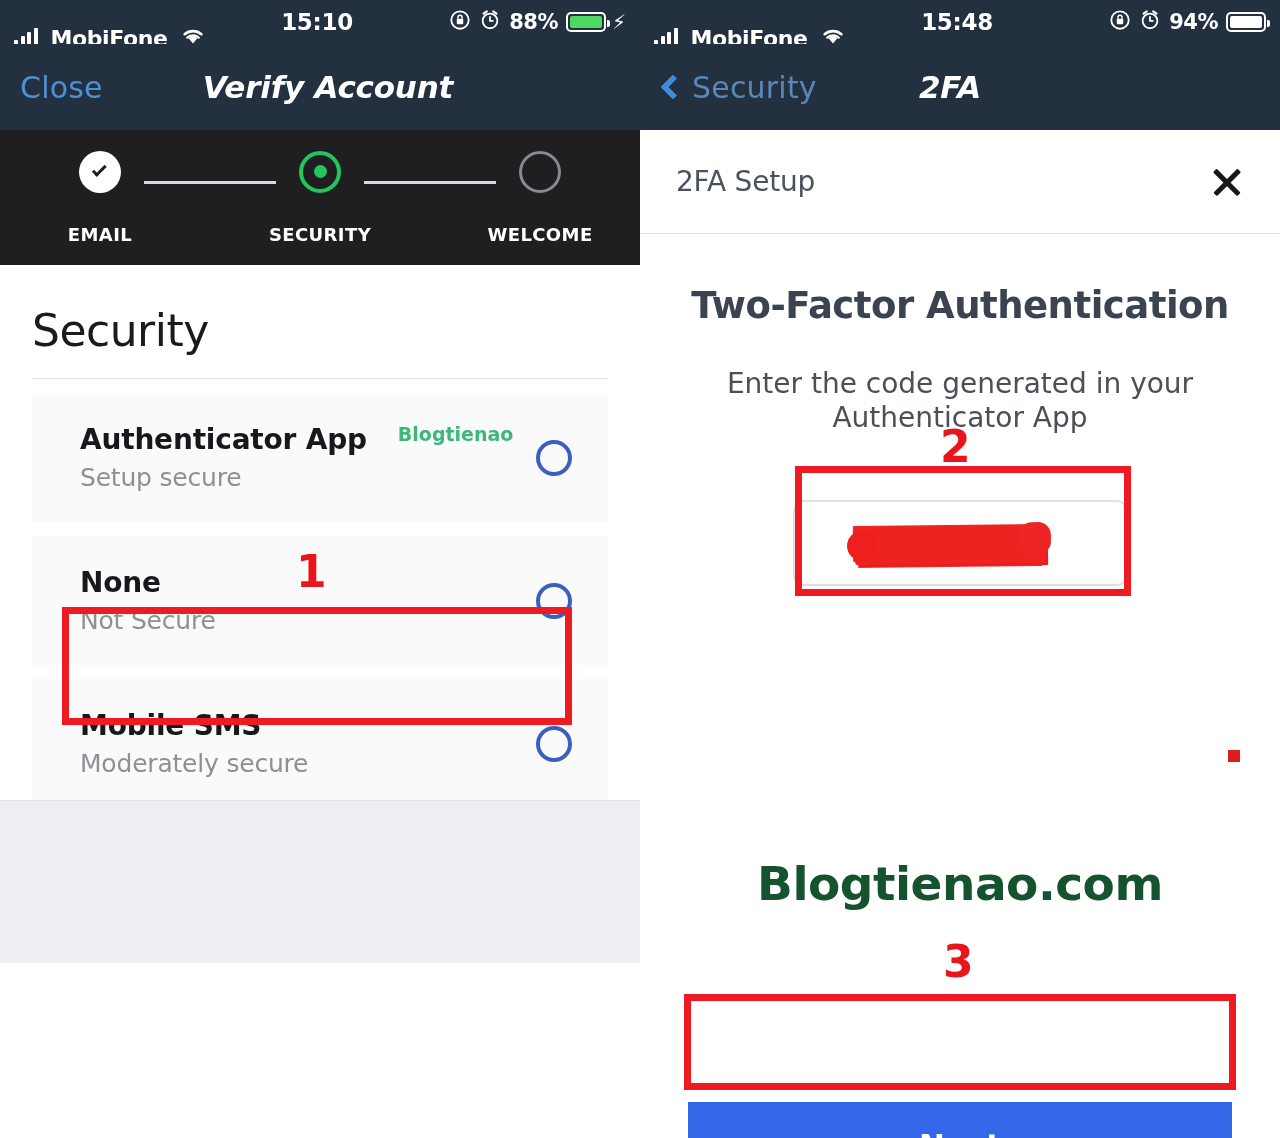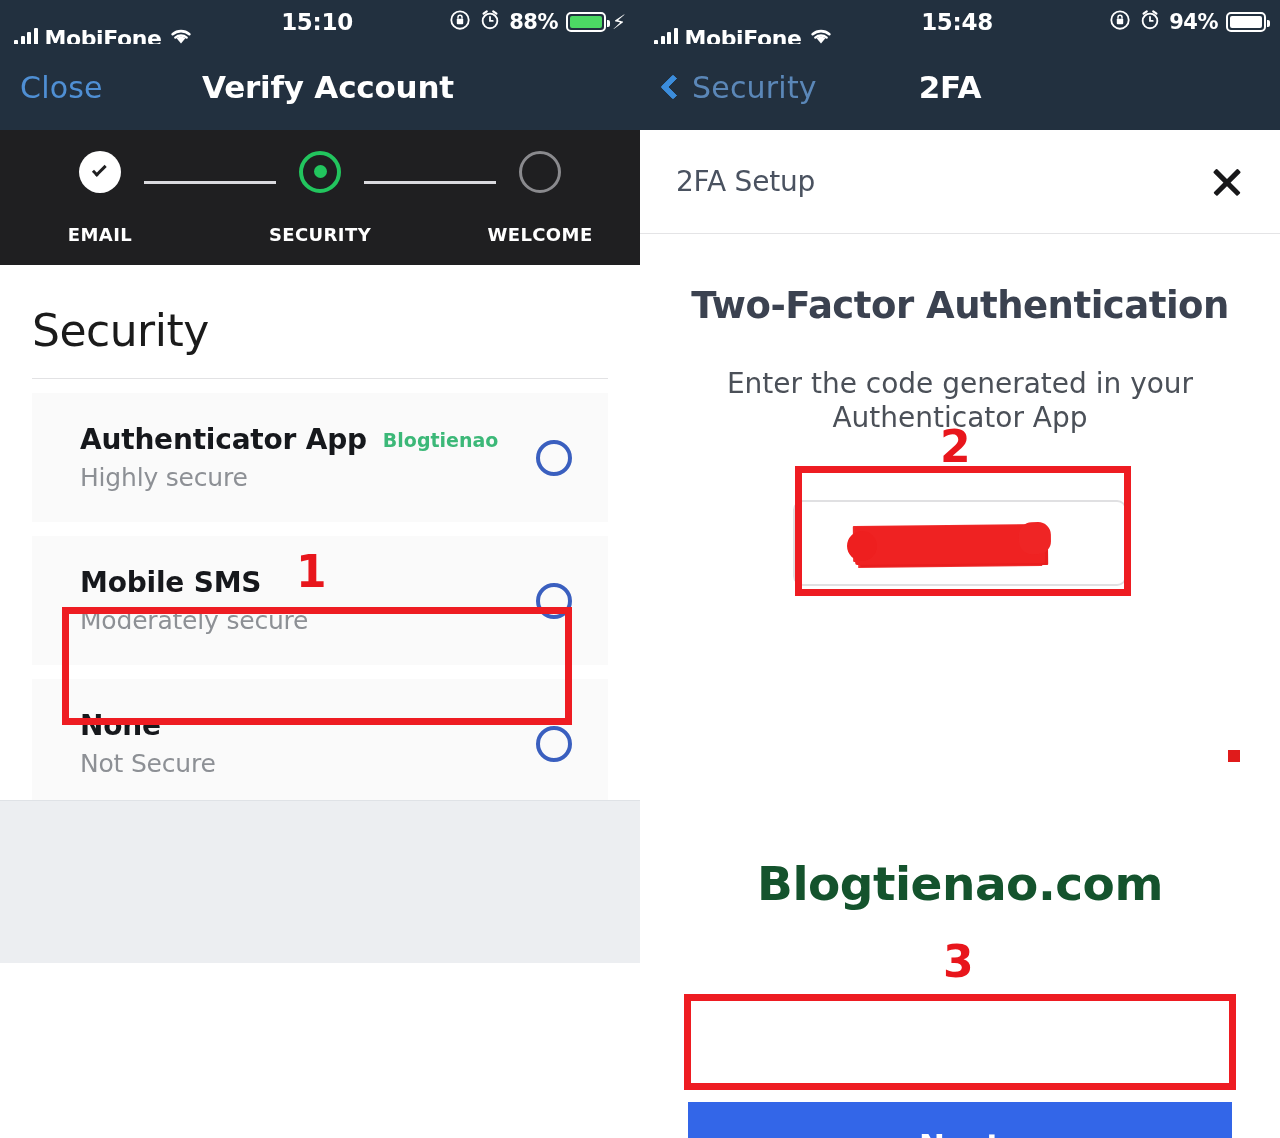--- a/index.html
+++ b/index.html
@@ -34,21 +34,21 @@
     height: 44px;
     background: #22303f;
     color: #ffffff;
     display: flex;
     align-items: center;
     padding: 0 14px;
   }
   .sb-left {
     display: flex;
     align-items: center;
-    gap: 7px;
+    gap: 13px;
     flex: 0 0 auto;
     width: 215px;
     margin-top: 32px;
   }
   .sb-mid {
     flex: 1 1 auto;
     text-align: center;
     font-size: 23px;
     font-weight: bold;
     letter-spacing: -0.3px;
@@ -149,20 +149,21 @@
   }
   .nav-title {
     position: absolute;
     left: 16px; right: 0;
     text-align: center;
     color: #ffffff;
     font-size: 31px;
     font-weight: bold;
     letter-spacing: -0.2px;
     pointer-events: none;
+    font-style: italic;
   }
   .nav-title.left-phone { transform: translateX(0px); }
   .nav-title.right-phone { transform: translateX(-18px); }
 
   
   .stepper {
     background: #1f1f21;
     height: 135px;
     display: flex;
     align-items: center;
@@ -241,21 +242,21 @@
     background: #fafafa;
     margin: 14px 32px 0 32px;
     padding: 30px 28px 30px 48px;
     display: flex;
     align-items: center;
     justify-content: space-between;
     min-height: 124px;
   }
   .option:first-of-type { margin-top: 16px; }
   .opt-text { display: flex; flex-direction: column; gap: 7px; }
-  .opt-titlerow { display: flex; align-items: center; gap: 16px; }
+  .opt-titlerow { display: flex; align-items: flex-start; gap: 31px; }
   .opt-title {
     font-size: 28px;
     font-weight: bold;
     color: #16181c;
     letter-spacing: -0.2px;
   }
   .opt-badge {
     font-size: 19px;
     font-weight: bold;
     color: #3cb878;
@@ -507,41 +508,41 @@
     <div class="content">
       <div class="page-title">Security</div>
       <div class="divider"></div>
 
       <div class="option">
         <div class="opt-text">
           <div class="opt-titlerow">
             <span class="opt-title">Authenticator App</span>
             <span class="opt-badge">Blogtienao</span>
           </div>
-          <div class="opt-sub">Highly secure</div>
+          <div class="opt-sub">Setup secure</div>
+        </div>
+        <div class="radio"></div>
+      </div>
+
+      <div class="option">
+        <div class="opt-text">
+          <div class="opt-titlerow">
+            <span class="opt-title">None</span>
+          </div>
+          <div class="opt-sub">Not Secure</div>
         </div>
         <div class="radio"></div>
       </div>
 
       <div class="option">
         <div class="opt-text">
           <div class="opt-titlerow">
             <span class="opt-title">Mobile SMS</span>
           </div>
           <div class="opt-sub">Moderately secure</div>
-        </div>
-        <div class="radio"></div>
-      </div>
-
-      <div class="option">
-        <div class="opt-text">
-          <div class="opt-titlerow">
-            <span class="opt-title">None</span>
-          </div>
-          <div class="opt-sub">Not Secure</div>
         </div>
         <div class="radio"></div>
       </div>
 
       <div class="bottom-fill"></div>
     </div>
 
     <div class="anno-num" style="left:296px; top:550px;">1</div>
     <div class="anno-box" style="left:62px; top:607px; width:510px; height:118px;"></div>
   </div>

